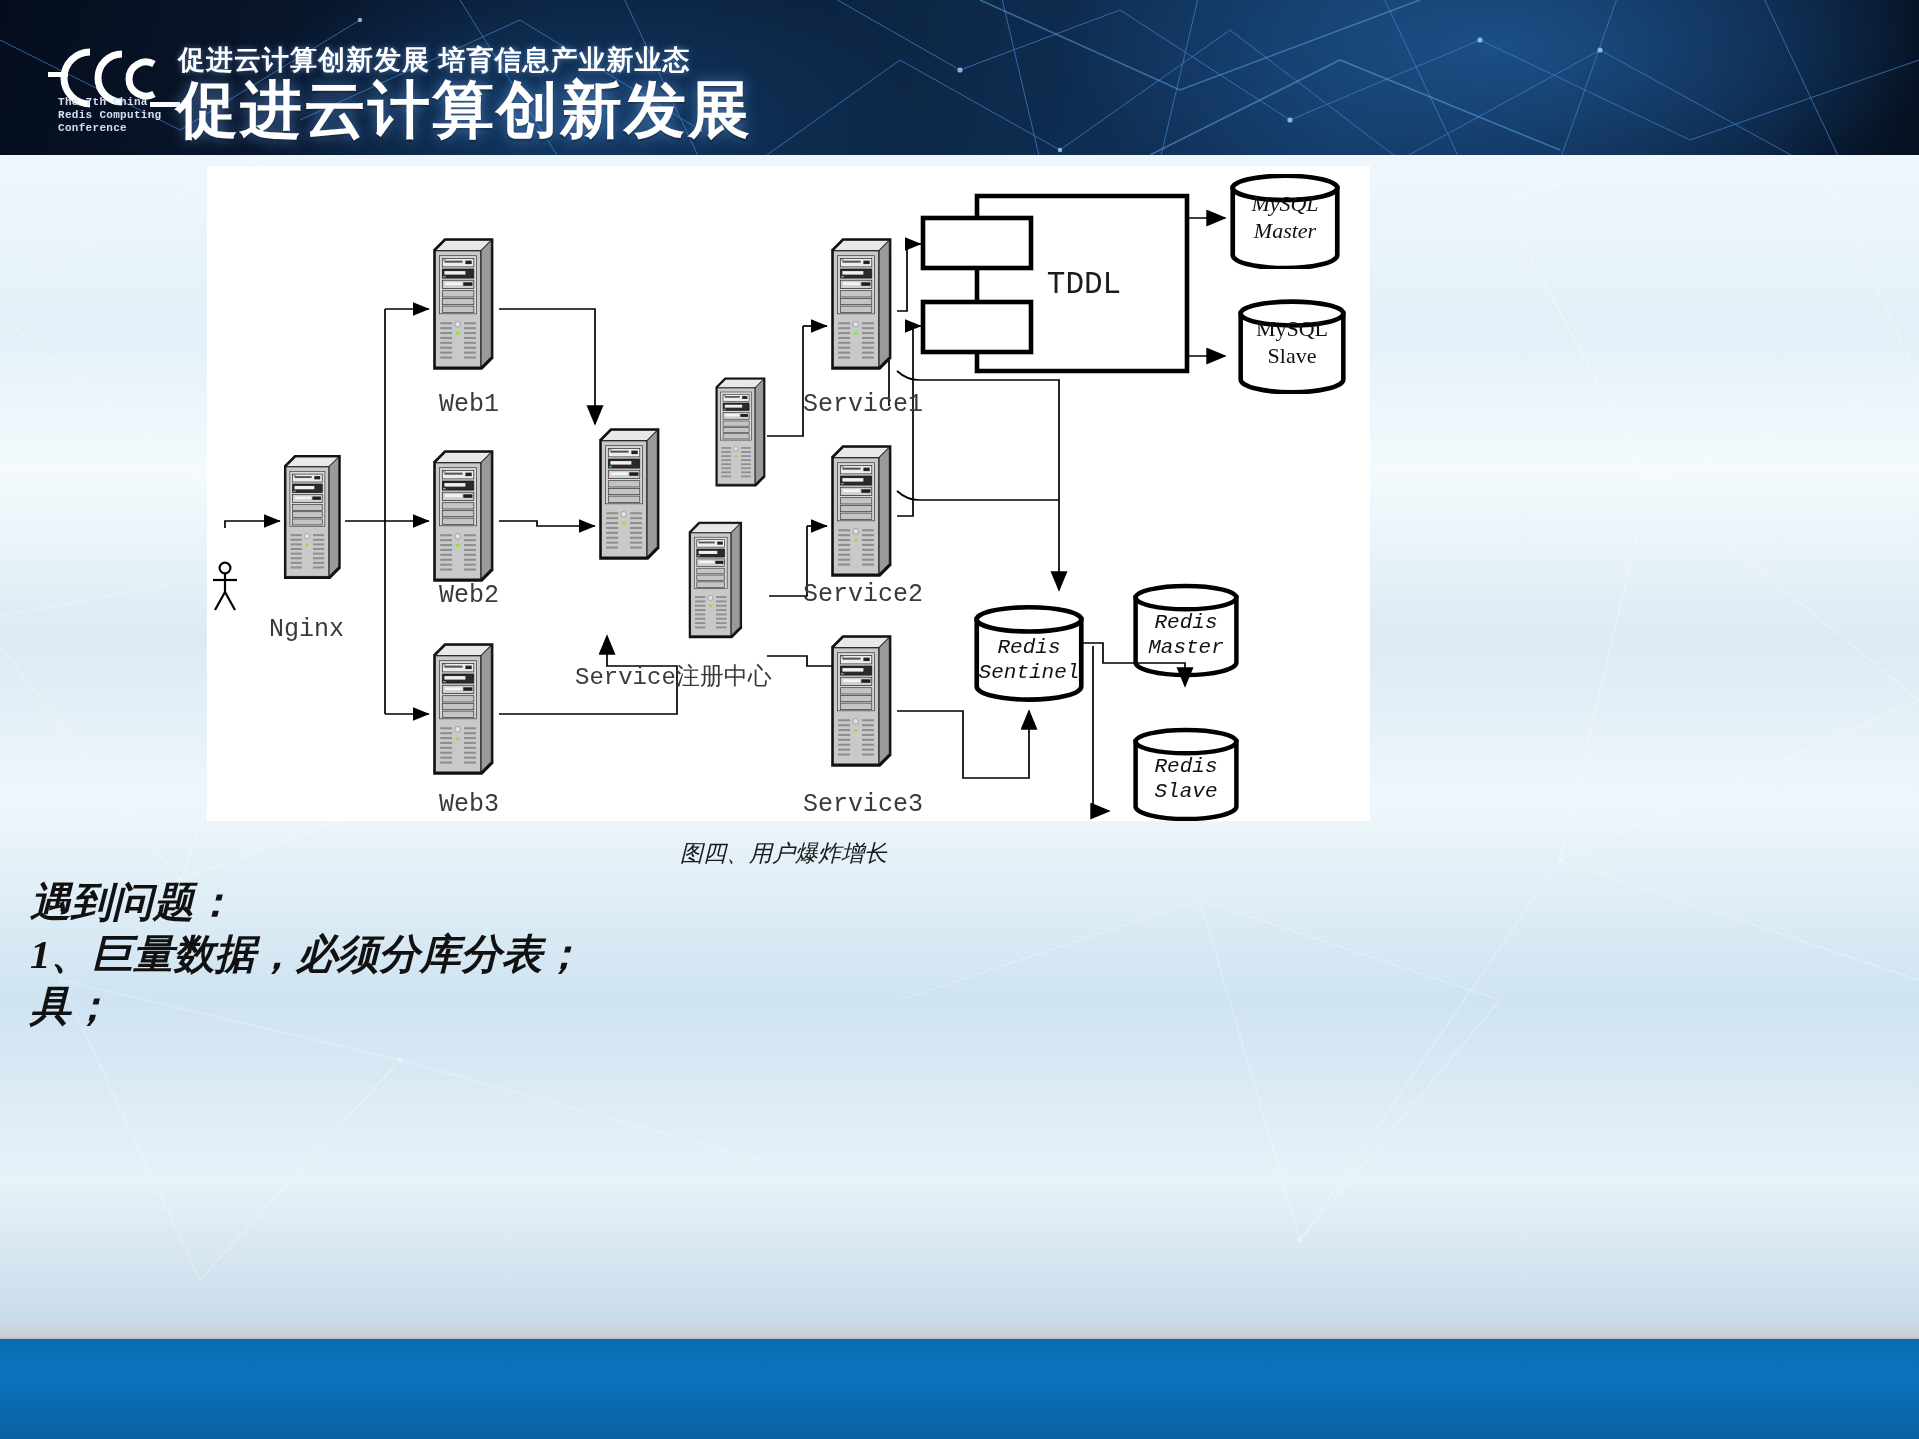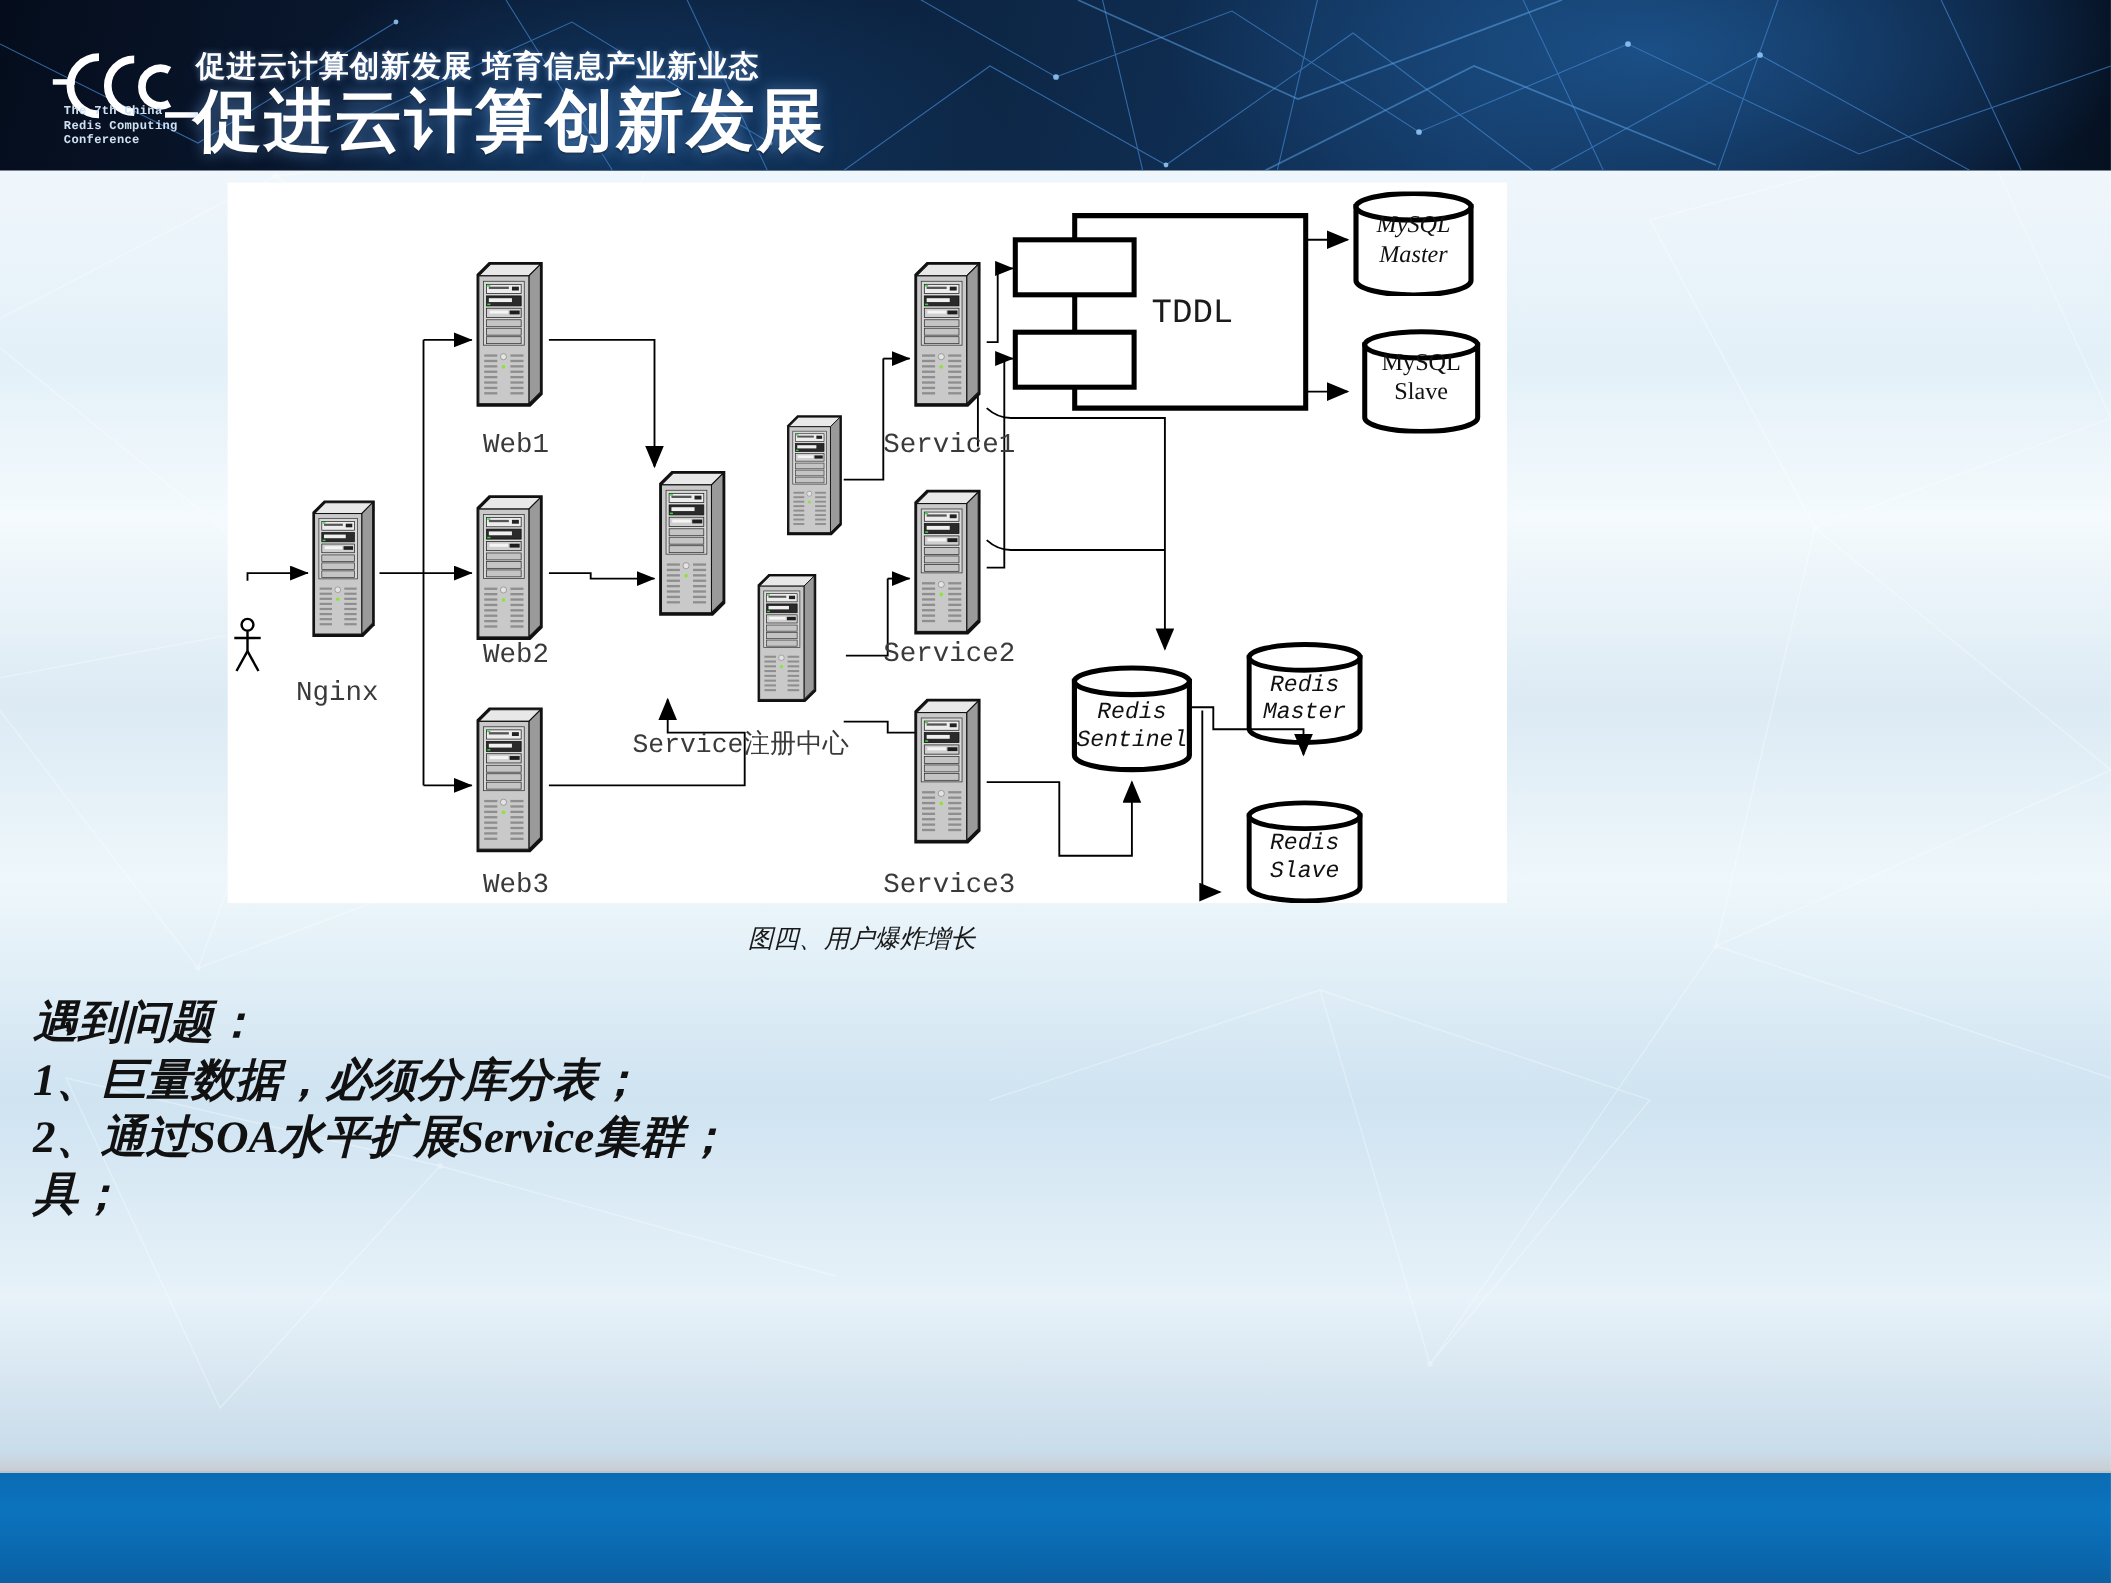--- a/index.html
+++ b/index.html
@@ -61,21 +61,21 @@
     background:#ffffff;
   }
   #figsvg{position:absolute;left:0;top:0;}
   .fig-caption{
     position:absolute;left:680px;top:838px;
     font-family:"Liberation Serif",serif;font-style:italic;
     font-size:23px;color:#1a1a1a;white-space:nowrap;
   }
   
   #bodytext{
-    position:absolute;left:30px;top:903px;width:1100px;
+    position:absolute;left:30px;top:876px;width:1100px;
     font-family:"Liberation Serif",serif;font-style:italic;font-weight:700;
     font-size:41px;line-height:52px;color:#111111;
   }
   #bodytext div{white-space:nowrap;}
   
   #bottombar{
     position:absolute;left:0;top:1337px;width:1919px;height:102px;
     background:linear-gradient(to bottom,#0a6cb4 0%,#0b73bd 35%,#0a67ad 75%,#0a5f9f 100%);
     border-top:2px solid #b9c4cc;
   }
@@ -354,18 +354,17 @@
         <text x="596" y="645">Service3</text>
       </g>
     </svg>
   </div>
 
   <div class="fig-caption">图四、用户爆炸增长</div>
 
   <div id="bodytext">
     <div>遇到问题：</div>
     <div>1、巨量数据，必须分库分表；</div>
-    <div>2、通过SOA水平扩展Service集群；</div>
     <div>具；</div>
   </div>
 
   <div id="bottombar"></div>
 </div>
 
 </body></html>

